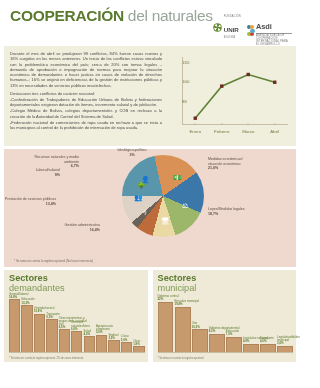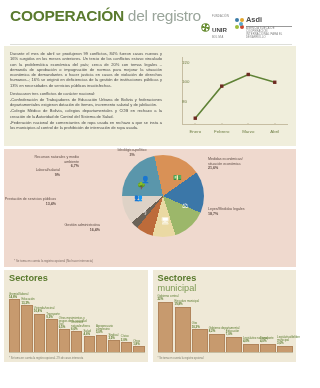--- a/index.html
+++ b/index.html
@@ -11,21 +11,21 @@
     position:relative;
     overflow:hidden;
   }
 
   
   #header { position:relative; height:46px; padding:8px 8px 0 10px; }
   #title-row { display:flex; align-items:flex-start; justify-content:space-between; }
   #main-title { font-size:15.5px; line-height:16px; letter-spacing:-0.3px; white-space:nowrap; }
   #main-title .t-bold { font-weight:bold; color:#5a7a2e; }
   #main-title .t-light { font-weight:normal; color:#9aa59b; }
-  #logos { display:flex; align-items:flex-end; gap:6px; margin-top:0; }
+  #logos { display:flex; align-items:flex-start; gap:6px; margin-top:7px; }
   .logo { display:flex; align-items:center; gap:2px; }
   .logo-txt { font-size:6.2px; line-height:6px; font-weight:bold; color:#4c4c4c; }
   .logo-sub { font-size:2.6px; line-height:3px; color:#777; letter-spacing:0.2px; }
   .unir-mark { width:9px; height:9px; border-radius:50%;
      background:
        radial-gradient(circle at 50% 50%, #6b8f36 0 28%, transparent 29%),
        conic-gradient(#6b8f36 0 12%, #ffffff 12% 25%, #6b8f36 25% 37%, #ffffff 37% 50%,
                       #6b8f36 50% 62%, #ffffff 62% 75%, #6b8f36 75% 87%, #ffffff 87% 100%);
      border:0.5px solid #6b8f36; }
   .asdi-mark { width:11px; height:11px; position:relative; }
@@ -98,21 +98,21 @@
   .bp-foot { position:absolute; left:5px; bottom:2px; font-size:2.6px; color:#7a7a6a; }
   .bars-baseline { position:absolute; left:5px; right:3px; bottom:9px; height:0.7px; background:#c6bda2; }
 </style>
 </head>
 <body>
 
 <div id="header">
   <div id="title-row">
     <div id="main-title">
       <span class="t-bold">COOPERACIÓN</span>
-      <span class="t-light">del registro</span>
+      <span class="t-light">del naturales</span>
     </div>
     <div id="logos">
       <div class="logo">
         <span class="unir-mark"></span>
         <span>
           <span class="logo-sub" style="display:block">FUNDACIÓN</span>
           <span class="logo-txt">UNIR</span>
           <span class="logo-sub" style="display:block">BOLIVIA</span>
         </span>
       </div>
@@ -218,20 +218,21 @@
     <div class="pie-label c" style="left: 98px; width: 60px; top: -1px;">
       <span style="display: block;">Ideológico-político</span>
       <span class="pct" style="display: block;">3%</span>
     </div>
   </div>
 
 <div id="bottom">
   <div class="bar-panel" id="panel-demandantes">
     <div class="bp-title">
       <span class="b">Sectores</span><br>
+      <span class="l">demandantes</span>
     </div>
     <div class="bars" id="bars-left">
         <div class="bar-col">
           <div class="bar-cap" style="bottom: calc(92.5% + 0.5px); position: absolute;">
             <span style="display: block;">Gremial/laboral</span>
             <span class="v">14,8%</span>
           </div>
           <div class="bar-rect" style="height: 92.5%;"></div>
         </div>
         <div class="bar-col">

